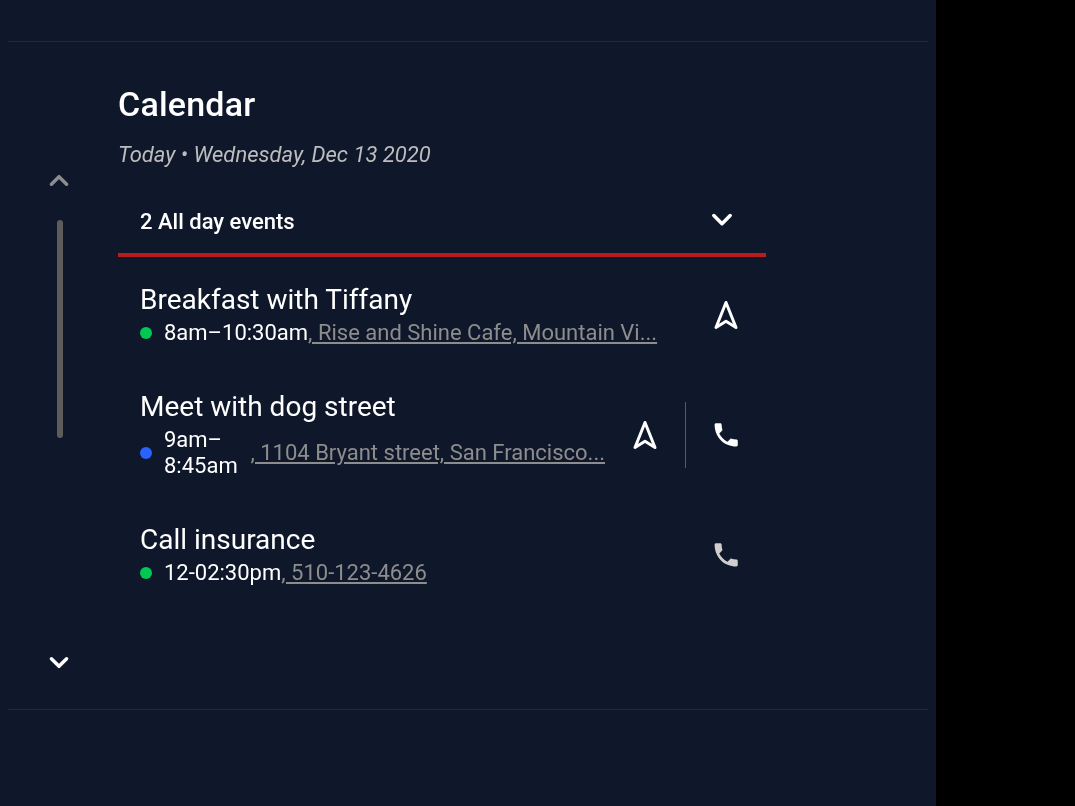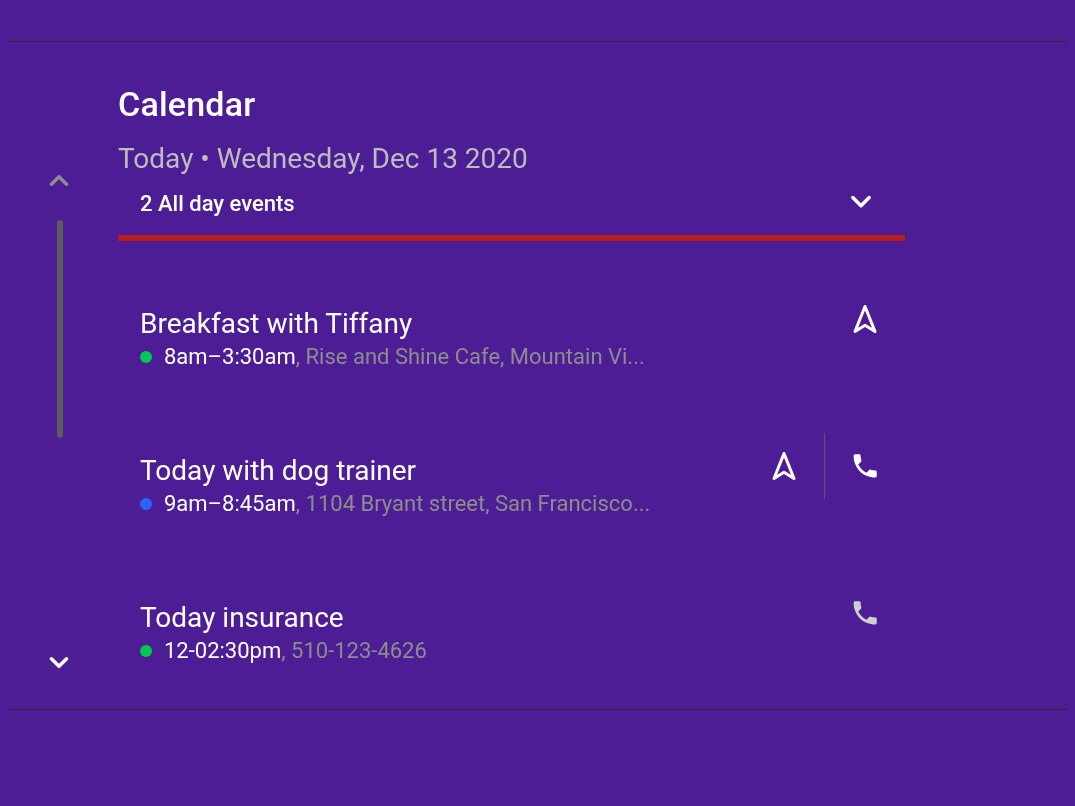--- a/index.html
+++ b/index.html
@@ -6,24 +6,24 @@
     margin: 0;
     padding: 0;
     width: 1075px;
     height: 806px;
     background: #000;
     color: #fff;
     font-family: "Roboto", "Segoe UI", Arial, sans-serif;
     overflow: hidden;
   }
   .frame {
-    width: 1075px;
+    width: 936px;
     height: 806px;
     position: relative;
-    background: #4c1d95;
+    background: #0f172a;
   }
   .hr-top {
     position: absolute;
     top: 41px;
     left: 8px;
     right: 8px;
     height: 0;
     border-top: 1px solid #2a2a2a;
   }
   .hr-bottom {
@@ -72,28 +72,30 @@
     padding: 42px 170px 0 6px;
     box-sizing: border-box;
   }
   .title {
     font-size: 34px;
     font-weight: 500;
     margin-bottom: 18px;
     letter-spacing: 0.2px;
   }
   .date-line {
-    font-size: 28px;
+    font-size: 22px;
     color: #bdbdbd;
+    margin-bottom: 26px;
+    font-style: italic;
   }
   .allday-row {
     display: flex;
     align-items: center;
     padding: 12px 4px 16px 22px;
-    border-bottom: 6px solid #b91c1c;
+    border-bottom: 4px solid #b91c1c;
     cursor: pointer;
   }
   .allday-label {
     flex: 1;
     font-size: 22px;
     font-weight: 500;
     color: #fff;
   }
   .allday-chev {
     padding-right: 26px;
@@ -102,21 +104,20 @@
     margin-top: 4px;
   }
   .event-row {
     display: flex;
     align-items: center;
     padding: 22px 0 22px 22px;
   }
   .event-main {
     flex: 1;
     min-width: 0;
-    margin-top: 40px;
   }
   .event-title {
     font-size: 28px;
     color: #fff;
     margin-bottom: 4px;
   }
   .event-sub {
     display: flex;
     align-items: center;
     font-size: 22px;
@@ -128,20 +129,21 @@
     border-radius: 50%;
     margin-right: 12px;
     flex: 0 0 auto;
   }
   .event-time {
     color: #fff;
   }
   .event-detail {
     color: #8d8d8d;
     white-space: pre;
+    text-decoration: underline;
   }
   .event-actions {
     display: flex;
     align-items: center;
     gap: 0;
   }
   .action-btn {
     width: 80px;
     height: 60px;
     display: flex;
@@ -194,36 +196,36 @@
         </div>
       </div>
 
       <div class="events">
 
         <div class="event-row">
           <div class="event-main">
             <div class="event-title">Breakfast with Tiffany</div>
             <div class="event-sub">
               <span class="dot" style="background:#00c853"></span>
-              <span class="event-time">8am–3:30am</span>
+              <span class="event-time">8am–10:30am</span>
                 <span class="event-detail">, Rise and Shine Cafe, Mountain Vi...</span>
             </div>
           </div>
           <div class="event-actions">
             <div class="action-btn">
               <svg width="30" height="30" viewBox="0 0 24 24" fill="none" stroke="#ffffff" stroke-width="2.4" stroke-linejoin="round" stroke-linecap="round">
                   <path d="M12 2 L20 22 L12 17 L4 22 Z"></path>
                 </svg>
             </div>
           </div>
         </div>
 
         <div class="event-row">
           <div class="event-main">
-            <div class="event-title">Today with dog trainer</div>
+            <div class="event-title">Meet with dog street</div>
             <div class="event-sub">
               <span class="dot" style="background:#2962ff"></span>
               <span class="event-time">9am–8:45am</span>
                 <span class="event-detail">, 1104 Bryant street, San Francisco...</span>
             </div>
           </div>
           <div class="event-actions">
             <div class="action-btn">
               <svg width="30" height="30" viewBox="0 0 24 24" fill="none" stroke="#ffffff" stroke-width="2.4" stroke-linejoin="round" stroke-linecap="round">
                   <path d="M12 2 L20 22 L12 17 L4 22 Z"></path>
@@ -233,21 +235,21 @@
             <div class="action-btn">
               <svg width="30" height="30" viewBox="0 0 24 24">
                   <path fill="#ffffff" d="M6.6 10.8c1.4 2.8 3.8 5.1 6.6 6.6l2.2-2.2c.3-.3.7-.4 1.1-.3 1.2.4 2.5.6 3.8.6.6 0 1.1.5 1.1 1.1V20c0 .6-.5 1.1-1.1 1.1C10.4 21.1 2.9 13.6 2.9 3.7 2.9 3.1 3.4 2.6 4 2.6h3.4c.6 0 1.1.5 1.1 1.1 0 1.3.2 2.6.6 3.8.1.4 0 .8-.3 1.1L6.6 10.8z"></path>
                 </svg>
             </div>
           </div>
         </div>
 
         <div class="event-row">
           <div class="event-main">
-            <div class="event-title">Today insurance</div>
+            <div class="event-title">Call insurance</div>
             <div class="event-sub">
               <span class="dot" style="background:#00c853"></span>
               <span class="event-time">12-02:30pm</span>
                 <span class="event-detail">, 510-123-4626</span>
             </div>
           </div>
           <div class="event-actions">
             <div class="action-btn phone-dim">
               <svg width="30" height="30" viewBox="0 0 24 24">
                   <path fill="#cfcfcf" d="M6.6 10.8c1.4 2.8 3.8 5.1 6.6 6.6l2.2-2.2c.3-.3.7-.4 1.1-.3 1.2.4 2.5.6 3.8.6.6 0 1.1.5 1.1 1.1V20c0 .6-.5 1.1-1.1 1.1C10.4 21.1 2.9 13.6 2.9 3.7 2.9 3.1 3.4 2.6 4 2.6h3.4c.6 0 1.1.5 1.1 1.1 0 1.3.2 2.6.6 3.8.1.4 0 .8-.3 1.1L6.6 10.8z"></path>

